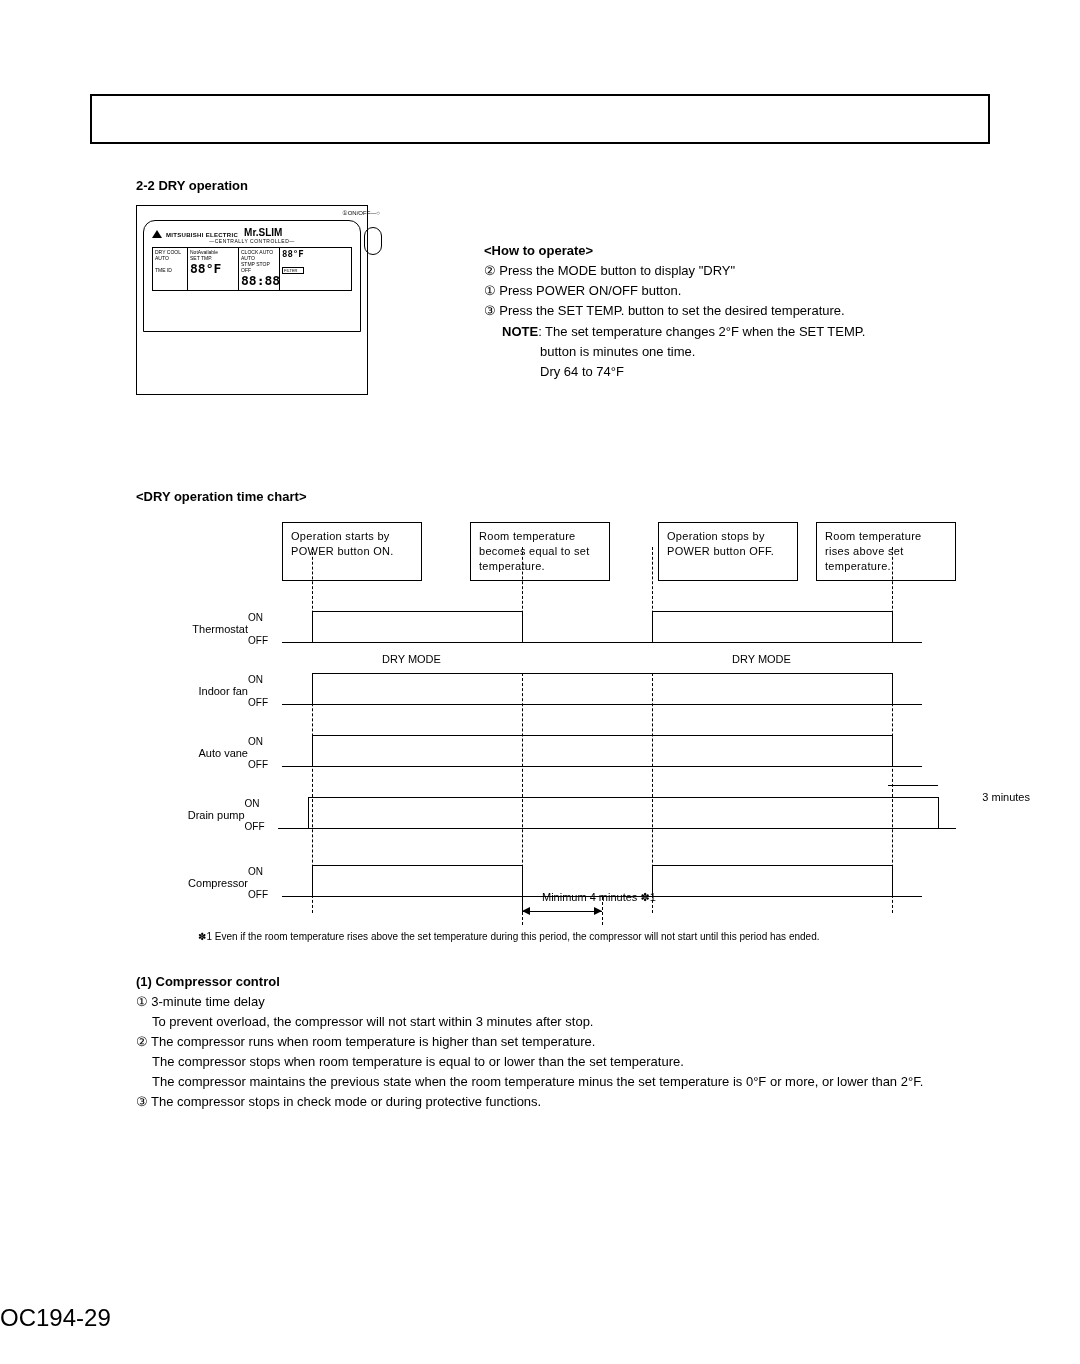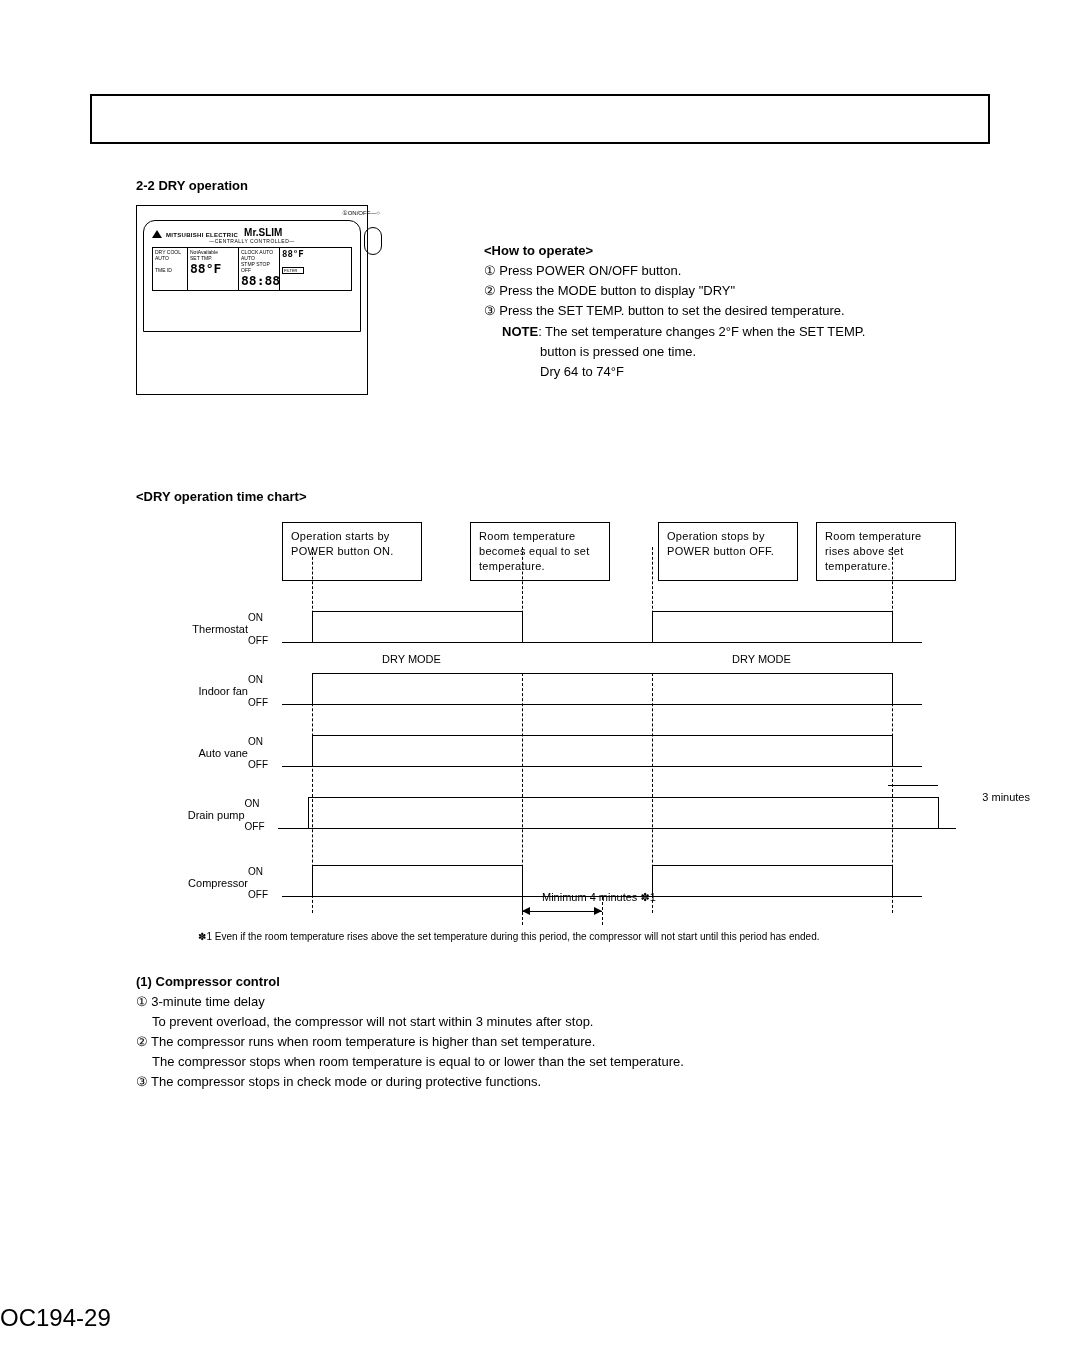--- a/index.html
+++ b/index.html
@@ -92,27 +92,27 @@
           <div style="padding:1px 2px">
             <div class="bigtemp" style="font-size:9px">88°F</div>
             <div style="border:1px solid #000;font-size:4px;padding:0 1px;margin-top:8px">FILTER</div>
           </div>
         </div>
       </div>
     </div>
 
     <div class="howto">
       <div class="h">&lt;How to operate&gt;</div>
+      <div>② Press the MODE button to display "DRY"</div>
       <div>① Press POWER ON/OFF button.</div>
-      <div>② Press the MODE button to display "DRY"</div>
       <div>③ Press the SET TEMP. button to set the desired temperature.</div>
       <div style="margin-left:18px">
         <b>NOTE</b><span>: The set temperature changes 2°F when the SET TEMP.</span>
       </div>
-      <div class="indent">button is pressed one time.</div>
+      <div class="indent">button is minutes one time.</div>
       <div class="indent">Dry 64 to 74°F</div>
     </div>
   </div>
 
   <div class="chart-title">&lt;DRY operation time chart&gt;</div>
 
   <div class="chart">
     <div class="events">
       <div class="evt evt1">Operation starts by POWER button ON.</div>
       <div class="evt evt2" style="margin-left:30px">Room temperature becomes equal to set temperature.</div>
@@ -221,17 +221,18 @@
 
     <div class="footnote">✽1 Even if the room temperature rises above the set temperature during this period, the compressor will not start until this period has ended.</div>
   </div>
 
   <div class="comp">
     <div class="h">(1) Compressor control</div>
     <div>① 3-minute time delay</div>
     <div class="sub">To prevent overload, the compressor will not start within 3 minutes after stop.</div>
     <div>② The compressor runs when room temperature is higher than set temperature.</div>
     <div class="sub">The compressor stops when room temperature is equal to or lower than the set temperature.</div>
+    <div class="sub">The compressor maintains the previous state when the room temperature minus the set temperature is 0°F or more, or lower than 2°F.</div>
     <div>③ The compressor stops in check mode or during protective functions.</div>
   </div>
 
   <div class="pgnum">OC194-29</div>
 </div>
 
 </body></html>

